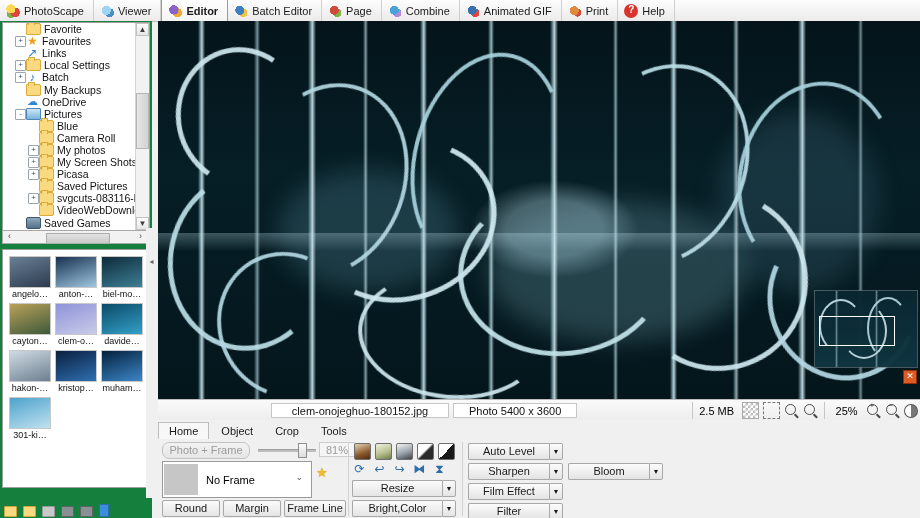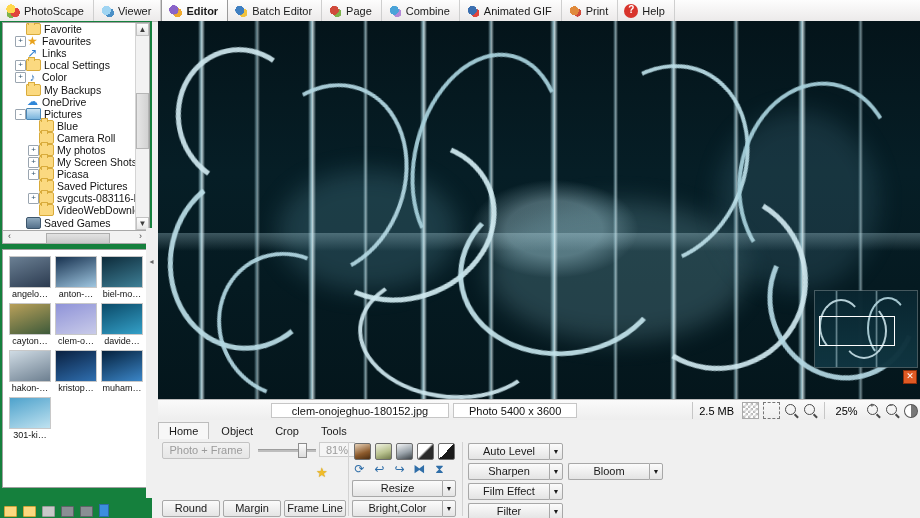--- a/index.html
+++ b/index.html
@@ -146,21 +146,21 @@
   .toolbar{position:absolute;left:158px;top:439px;width:762px;height:79px;background:#f0f0f0;}
   .sep{position:absolute;top:3px;width:1px;height:74px;background:#d2d2d2;}
 
   .btn{
     background:linear-gradient(#fbfbfb,#e4e4e4);
     border:1px solid #a8a8a8;border-radius:2px;
     font-size:11px;color:#1a1a1a;text-align:center;
     height:17px;line-height:15px;box-sizing:border-box;
     display:inline-block;white-space:nowrap;
   }
-  .btn.dis{color:#9b9b9b;background:linear-gradient(#f2f2f2,#e6e6e6);border-color:#c2c2c2;}
+  .btn.dis{color:#9b9b9b;background:linear-gradient(#f2f2f2,#e6e6e6);border-color:#c2c2c2;border-radius:7px;}
   .ddwrap{display:flex;}
   .ddwrap .main{flex:1;border-right:none;border-radius:2px 0 0 2px;}
   .ddwrap .arrow{width:14px;border-radius:0 2px 2px 0;font-size:7px;line-height:15px;}
 
   .pos{position:absolute;}
   .slider{position:absolute;height:14px;}
   .slider .track{position:absolute;left:0;top:6px;width:100%;height:2px;background:#bdbdbd;border-top:1px solid #9d9d9d;}
   .slider .knob{position:absolute;left:40px;top:0;width:7px;height:13px;background:linear-gradient(#fcfcfc,#dcdcdc);border:1px solid #8d8d8d;}
 
   .framebox{position:absolute;background:#fff;border:1px solid #9a9a9a;display:flex;align-items:center;}
@@ -247,21 +247,21 @@
           <div class="trow">
             <span style="display:inline-block;width:10px;"></span>
             <span class="tw"><span class="plus">+</span></span>
             <span class="folder"></span>
             <span class="tlabel">Local Settings</span>
           </div>
           <div class="trow">
             <span style="display:inline-block;width:10px;"></span>
             <span class="tw"><span class="plus">+</span></span>
             <span class="ic-music">♪</span>
-            <span class="tlabel">Color</span>
+            <span class="tlabel">Batch</span>
           </div>
           <div class="trow">
             <span style="display:inline-block;width:10px;"></span>
             <span class="tw"><span style="display:inline-block;width:11px;"></span></span>
             <span class="folder"></span>
             <span class="tlabel">My Backups</span>
           </div>
           <div class="trow">
             <span style="display:inline-block;width:10px;"></span>
             <span class="tw"><span style="display:inline-block;width:11px;"></span></span>
@@ -488,20 +488,25 @@
   <div class="toolbar">
 
     <div class="btn dis pos" style="left:4px;top:3px;width:88px;">Photo + Frame</div>
     <div class="slider pos" style="left:100px;top:4px;width:58px;">
       <div class="track"></div>
       <div class="knob"></div>
     </div>
     <div class="pos" style="left:161px;top:3px;width:36px;height:15px;line-height:15px;text-align:center;
          border:1px solid #cccccc;background:#f5f5f5;color:#9b9b9b;font-size:11px;box-sizing:border-box;">81%</div>
 
+    <div class="framebox" style="left:4px;top:22px;width:148px;height:35px;">
+      <div class="frame-sw"></div>
+      <div class="frame-lbl">No Frame</div>
+      <div class="frame-caret">⌄</div>
+    </div>
     <div class="starbtn" style="left:158px;top:26px;">★</div>
 
     <div class="btn pos" style="left:4px;top:61px;width:58px;">Round</div>
     <div class="btn pos" style="left:65px;top:61px;width:58px;">Margin</div>
     <div class="btn pos" style="left:126px;top:61px;width:62px;">Frame Line</div>
 
     <div class="sep" style="left:190px;"></div>
 
     <div class="pos" style="left:196px;top:4px;display:flex;gap:4px;">
       <span class="sw sw1"></span>

